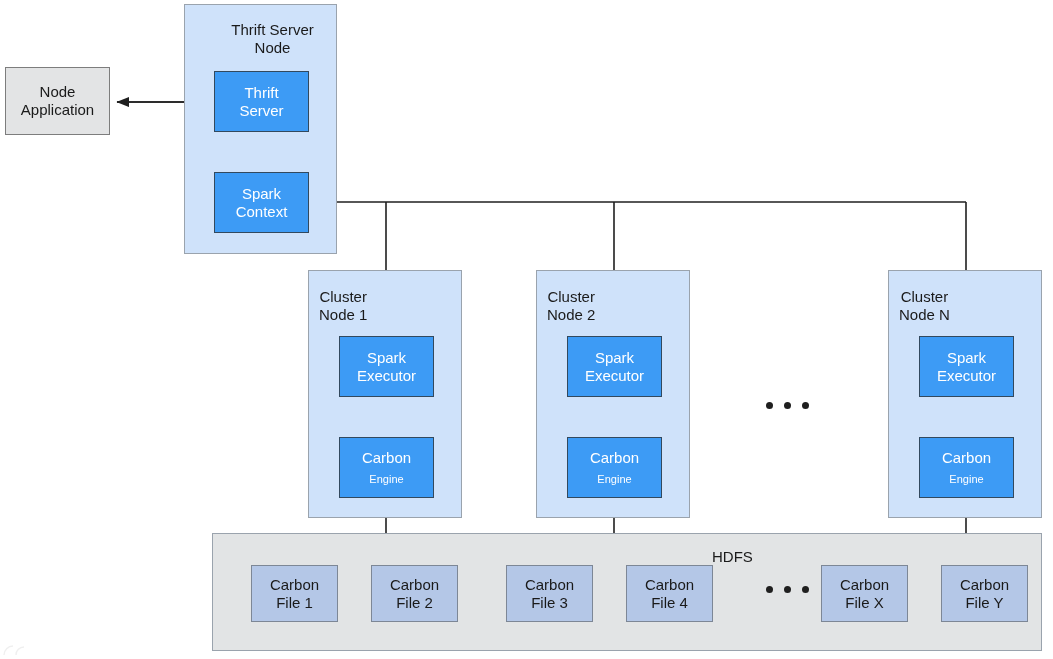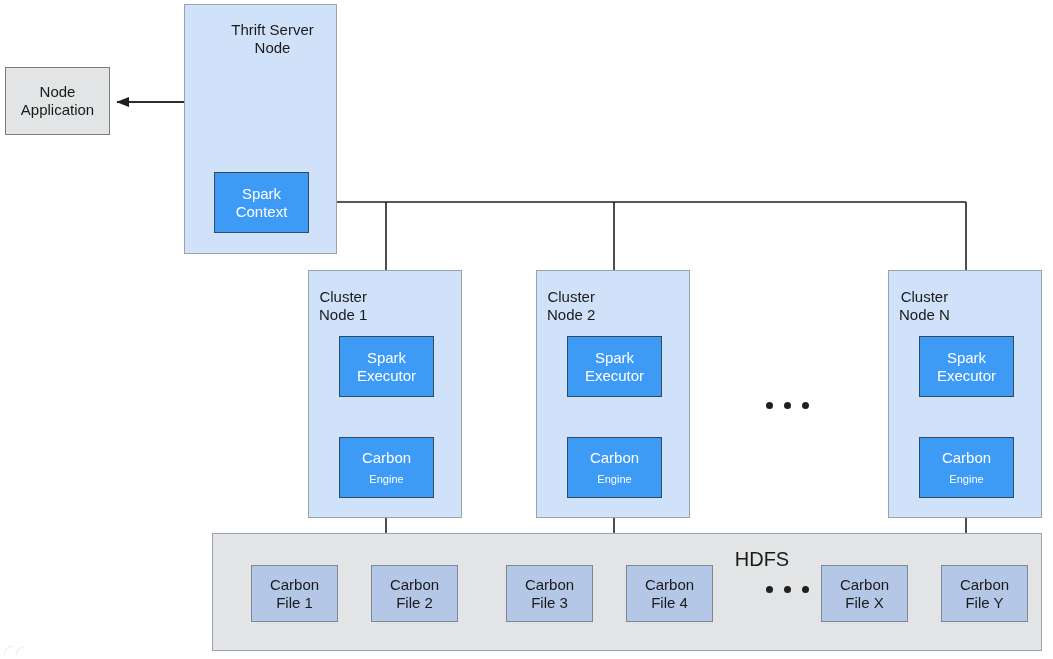--- a/index.html
+++ b/index.html
@@ -63,22 +63,21 @@
     color: #1a1a1a;
     font-size: 15px;
   }
   .line2 { white-space: pre-line; }
   .sub-small { font-size: 11px; margin-top: 7px; }
   .lbl-main { font-size: 15px; }
 
   .hdfs-title {
     position: absolute;
     color: #1a1a1a;
-    font-size: 20px;
-    text-align: center;
+    font-size: 15px;
   }
   .ellipsis {
     position: absolute;
     display: flex;
     align-items: center;
     justify-content: space-between;
   }
   .ellipsis i {
     display: block;
     width: 7px;
@@ -162,20 +161,24 @@
   <div class="box box-gray line2" style="left:5px; top:67px; width:105px; height:68px;">
     <span>Node
 Application</span>
   </div>
 
   <div class="box panel-node" style="left:184px; top:4px; width:153px; height:250px;">
     <span class="panel-label" style="left:30px; top:16px; width:115px; text-align:center;">Thrift Server
 Node</span>
   </div>
 
+  <div class="box box-blue line2" style="left:214px; top:71px; width:95px; height:61px;">
+    <span>Thrift
+Server</span>
+  </div>
 
   <div class="box box-blue line2" style="left:214px; top:172px; width:95px; height:61px;">
     <span>Spark
 Context</span>
   </div>
 
   <div class="box panel-node" style="left:308px; top:270px; width:154px; height:248px;">
     <span class="panel-label" style="left:10px; top:17px;">Cluster
 Node 1</span>
   </div>

